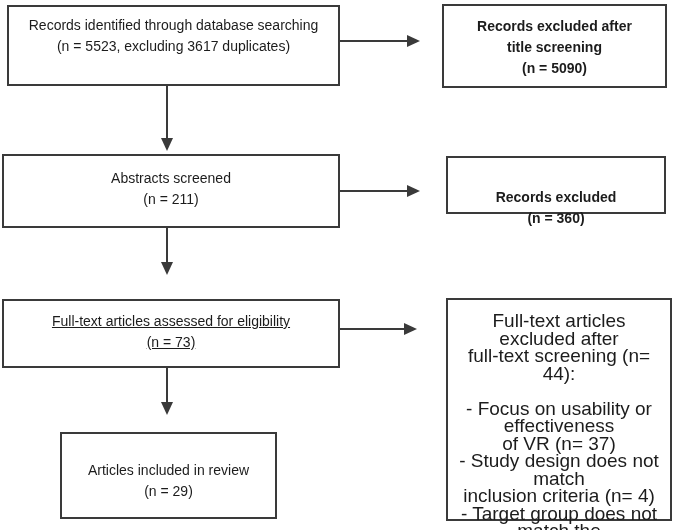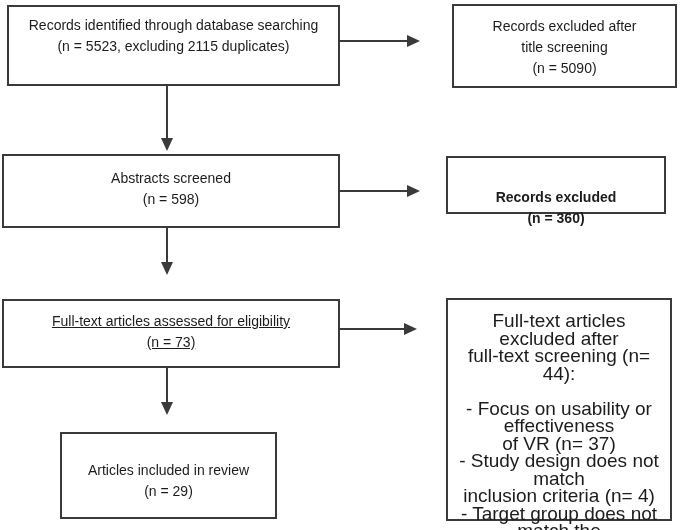--- a/index.html
+++ b/index.html
@@ -26,21 +26,21 @@
     box-sizing: border-box;
     border: 2px solid var(--border);
     background: var(--bg);
     text-align: center;
     white-space: pre-line;
     font-size: 14px;
     line-height: 21px;
     padding: 8px 4px 0 4px;
   }
   #box-records-identified { left: 7px;   top: 5px;   width: 333px; height: 81px;  padding-top: 8px; }
-  #box-title-excluded     { left: 452px; top: 4px;   width: 225px; height: 84px;  padding-top: 10px; }
+  #box-title-excluded     { left: 442px; top: 4px;   width: 225px; height: 84px;  padding-top: 10px; font-weight: bold; }
   #box-abstracts-screened { left: 2px;   top: 154px; width: 338px; height: 74px;  padding-top: 12px; }
   #box-records-excluded   { left: 446px; top: 156px; width: 220px; height: 58px;  padding-top: 29px; font-weight: bold; }
   #box-fulltext-assessed  { left: 2px;   top: 299px; width: 338px; height: 69px;  padding-top: 10px; text-decoration: underline; }
   #box-fulltext-excluded  { left: 446px; top: 298px; width: 226px; height: 223px;
                             padding-top: 12px; font-size: 19px; line-height: 17.5px; }
   #box-articles-included  { left: 60px;  top: 432px; width: 217px; height: 87px;  padding-top: 26px; }
 
   .arrow { position: absolute; background: var(--border); }
   .arrow-v { width: 2px; }
   .arrow-h { height: 2px; }
@@ -70,28 +70,28 @@
   #arrow-abstracts-out   { left: 340px; top: 190px; width: 67px;  }
   #arrow-fulltext-down   { left: 166px; top: 368px; height: 34px; }
   #arrow-fulltext-out    { left: 340px; top: 328px; width: 64px;  }
 </style>
 </head>
 <body>
 
 <div class="canvas">
 
   <div class="box" id="box-records-identified">Records identified through database searching
-(n = 5523, excluding 2115 duplicates)</div>
+(n = 5523, excluding 3617 duplicates)</div>
 
   <div class="box" id="box-title-excluded">Records excluded after
 title screening
 (n = 5090)</div>
 
   <div class="box" id="box-abstracts-screened">Abstracts screened
-(n = 598)</div>
+(n = 211)</div>
 
   <div class="box" id="box-records-excluded">Records excluded
 (n = 360)</div>
 
   <div class="box" id="box-fulltext-assessed">Full-text articles assessed for eligibility
 (n = 73)</div>
 
   <div class="box" id="box-fulltext-excluded">Full-text articles excluded after
 full-text screening (n= 44):
 

